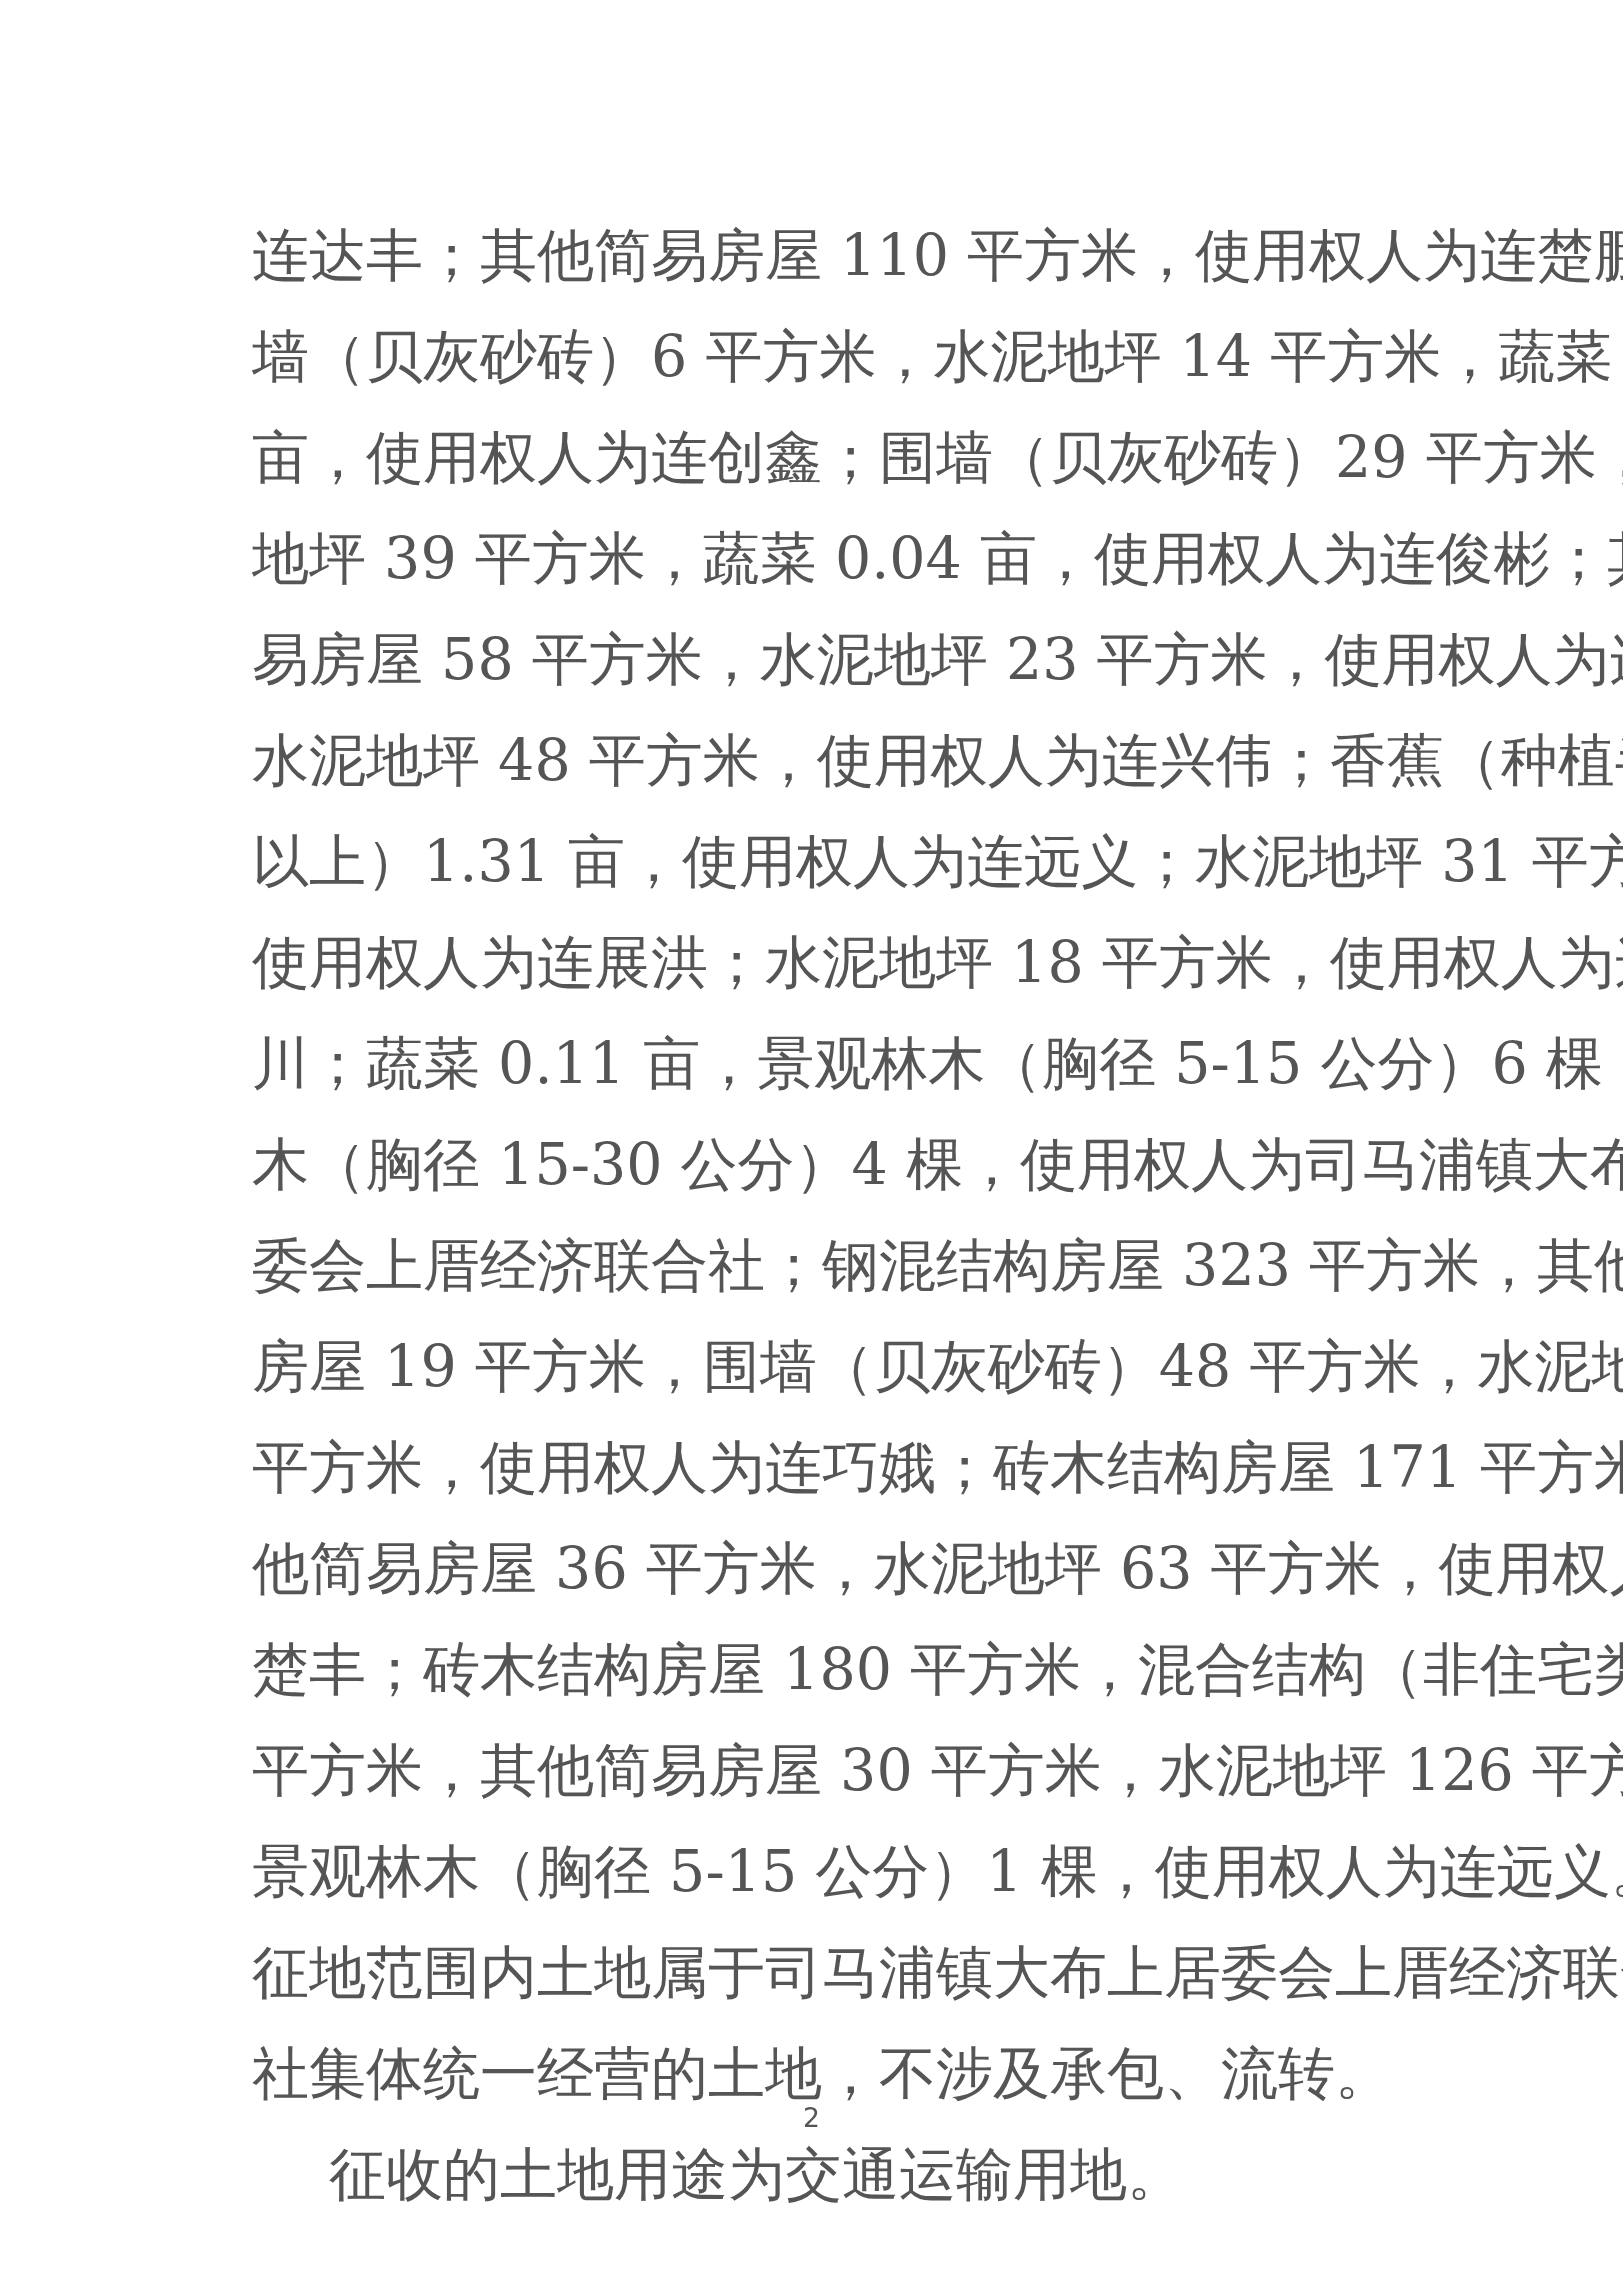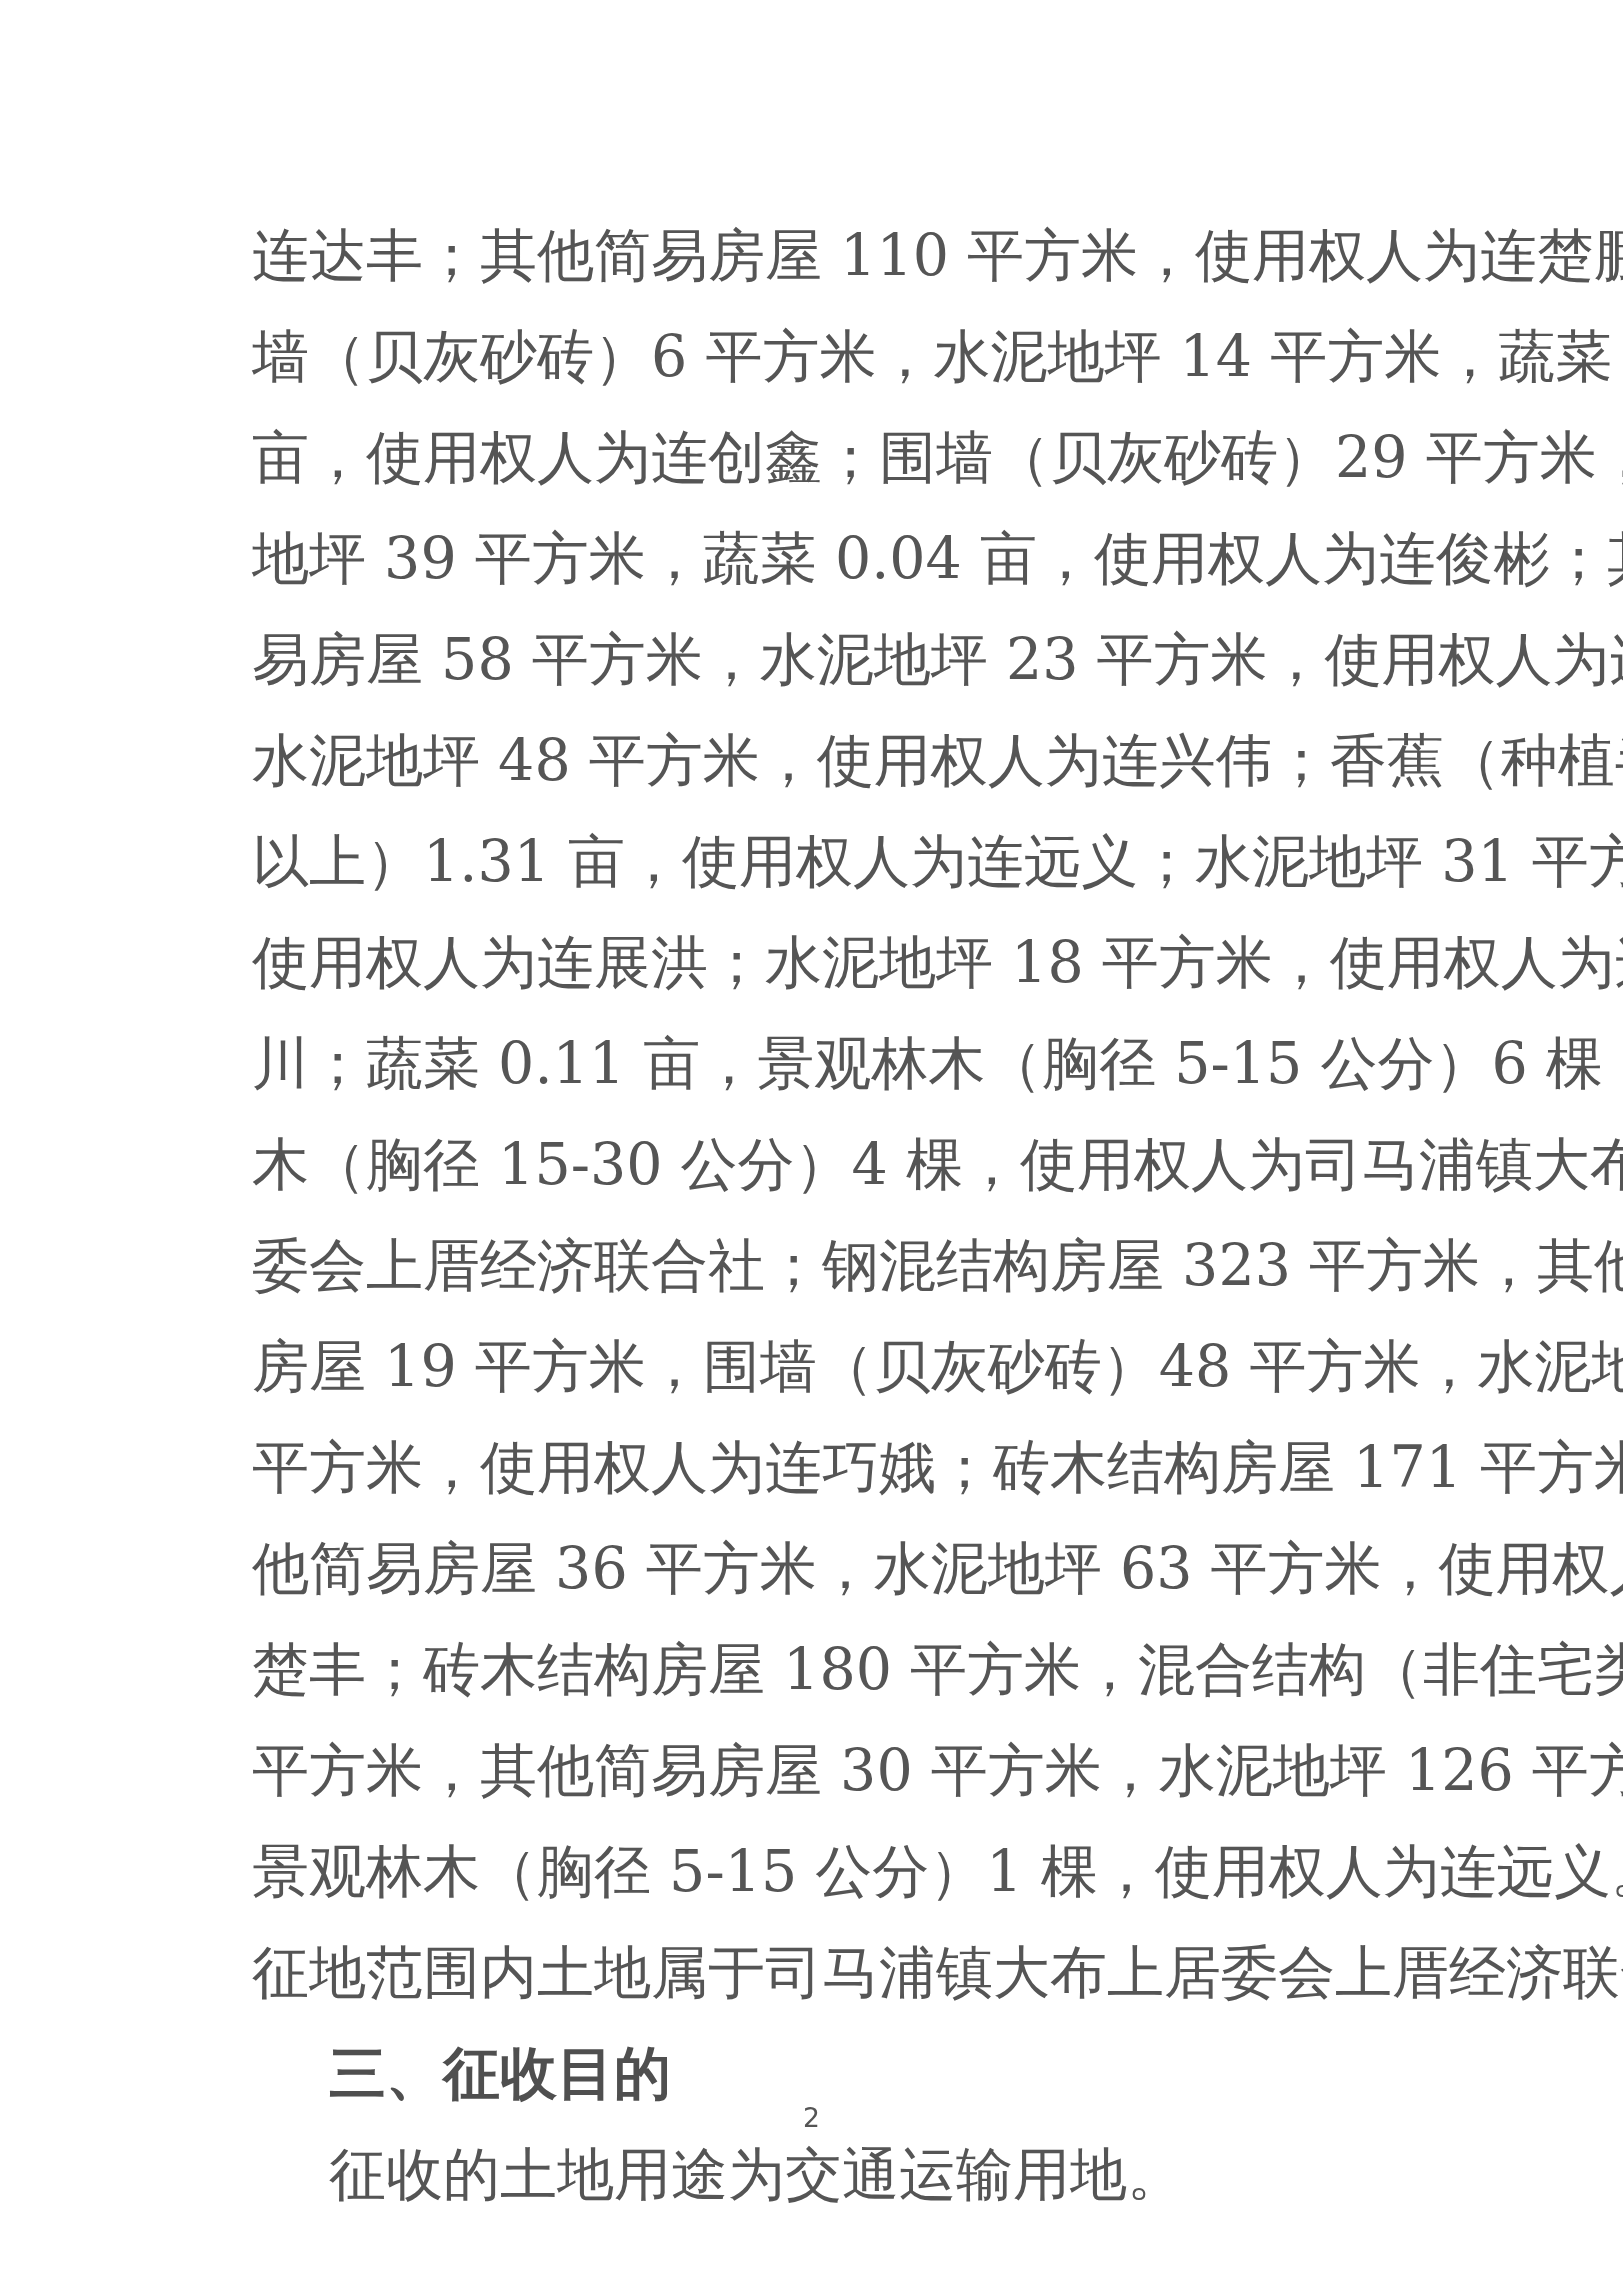--- a/index.html
+++ b/index.html
@@ -69,20 +69,20 @@
   <span class="line">川；蔬菜 0.11 亩，景观林木（胸径 5-15 公分）6 棵，景观林</span>
   <span class="line">木（胸径 15-30 公分）4 棵，使用权人为司马浦镇大布上居</span>
   <span class="line">委会上厝经济联合社；钢混结构房屋 323 平方米，其他简易</span>
   <span class="line">房屋 19 平方米，围墙（贝灰砂砖）48 平方米，水泥地坪 93</span>
   <span class="line">平方米，使用权人为连巧娥；砖木结构房屋 171 平方米，其</span>
   <span class="line">他简易房屋 36 平方米，水泥地坪 63 平方米，使用权人为连</span>
   <span class="line">楚丰；砖木结构房屋 180 平方米，混合结构（非住宅类）21</span>
   <span class="line">平方米，其他简易房屋 30 平方米，水泥地坪 126 平方米，</span>
   <span class="line">景观林木（胸径 5-15 公分）1 棵，使用权人为连远义。上述</span>
   <span class="line">征地范围内土地属于司马浦镇大布上居委会上厝经济联合</span>
+  <span class="line last">社集体统一经营的土地，不涉及承包、流转。</span>
 
-  <span class="line last indent heading">三、征收目的</span>
   <span class="line last indent">征收的土地用途为交通运输用地。</span>
 
 </div>
 
 <div class="page-number">2</div>
 
 
 </body></html>

